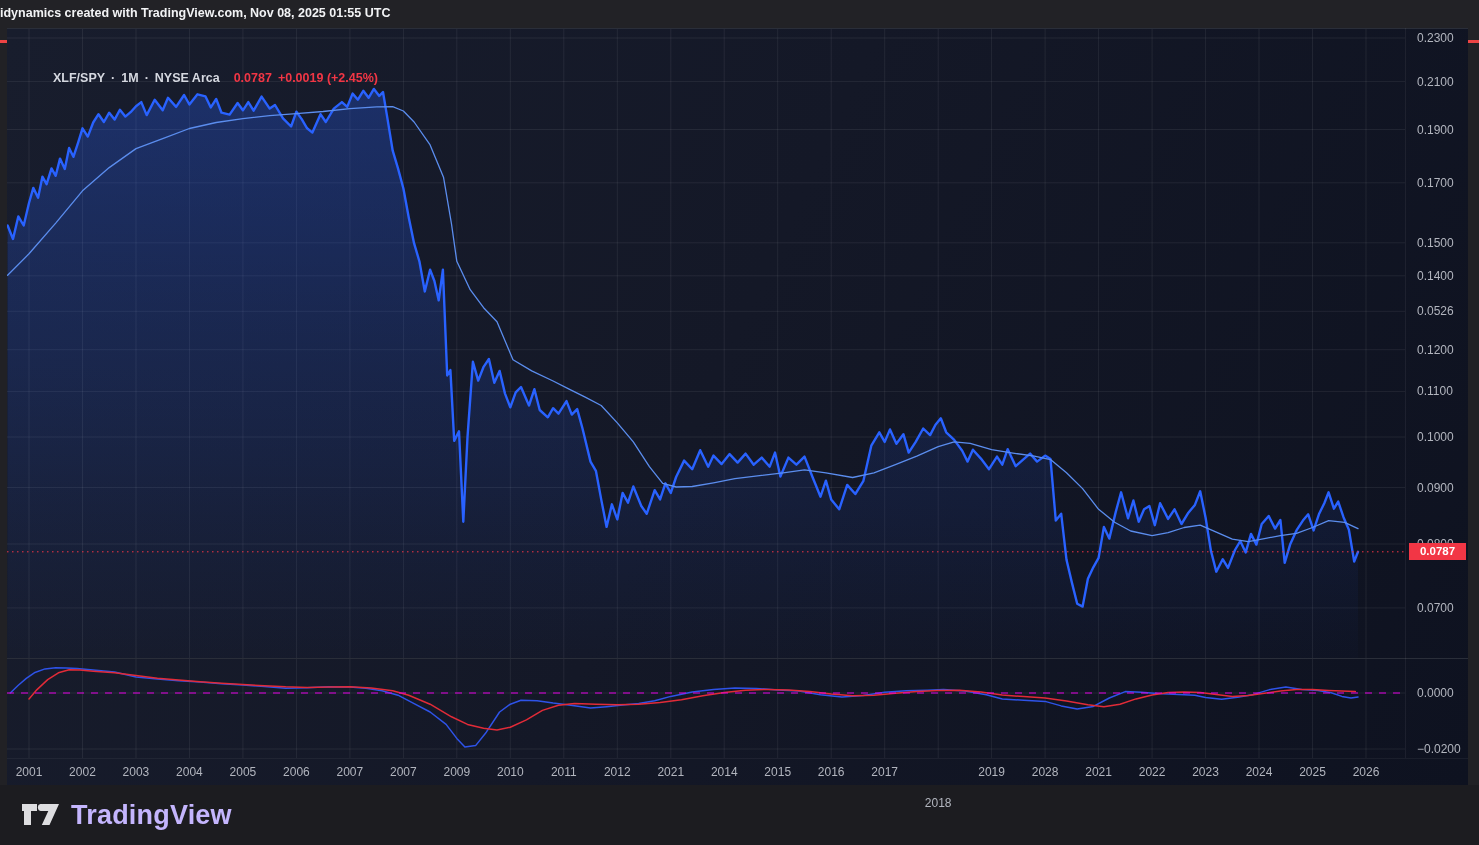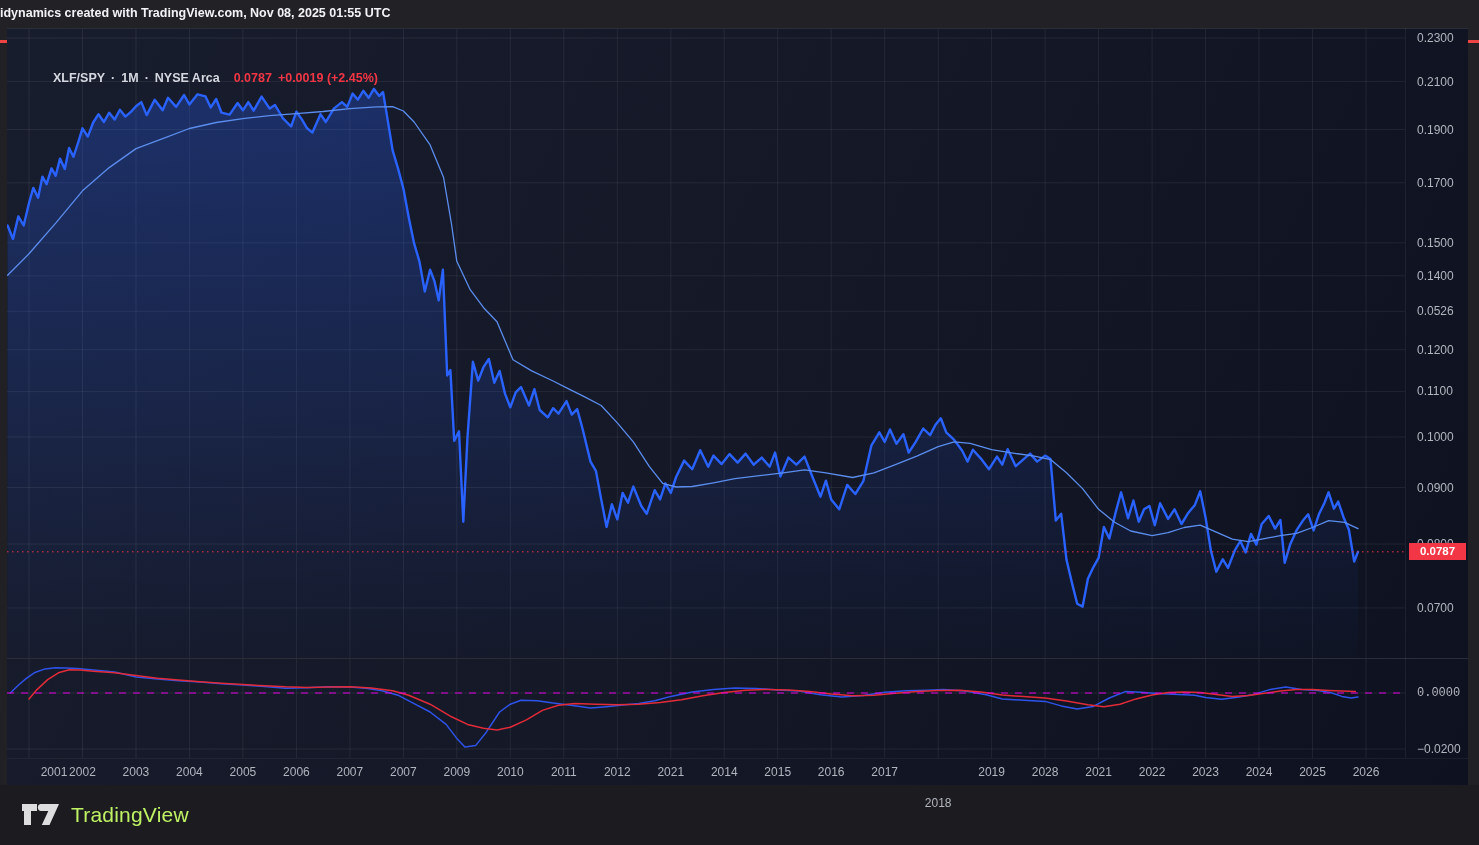--- a/index.html
+++ b/index.html
@@ -33,21 +33,21 @@
   .price-label{left:1410px}
   .price-badge{
     position:absolute;left:1402px;width:57px;height:17px;z-index:6;
     background:#f23645;color:#ffffff;font-size:11.5px;font-weight:700;
     text-align:center;line-height:17px;
   }
   .footer{
     position:absolute;left:0;top:785px;width:1479px;height:60px;box-sizing:border-box;
     background:#1c1c20;display:flex;align-items:center;gap:11px;padding-left:22px;
   }
-  .brand{color:#bef264;font-size:21px;font-weight:400;letter-spacing:.2px}
+  .brand{color:#c4b5fd;font-size:27px;font-weight:700;letter-spacing:.2px}
   .logo-mark{display:block}
 </style>
 </head>
 <body>
 
 <div class="header">
   <span>idynamics created with TradingView.com, Nov 08, 2025 01:55 UTC</span>
 </div>
 
 <div class="chart-wrap">
@@ -130,23 +130,23 @@
       <span class="axis-label price-label" style="top: 147.823px;">0.1700</span>
       <span class="axis-label price-label" style="top: 207.788px;">0.1500</span>
       <span class="axis-label price-label" style="top: 240.843px;">0.1400</span>
       <span class="axis-label price-label" style="top: 276.348px;">0.0526</span>
       <span class="axis-label price-label" style="top: 314.697px;">0.1200</span>
       <span class="axis-label price-label" style="top: 356.384px;">0.1100</span>
       <span class="axis-label price-label" style="top: 402.047px;">0.1000</span>
       <span class="axis-label price-label" style="top: 452.525px;">0.0900</span>
       <span class="axis-label price-label" style="top: 508.955px;">0.0800</span>
       <span class="axis-label price-label" style="top: 572.93px;">0.0700</span>
-      <span class="axis-label price-label" style="top: 658px; font-family: Liberation Mono, monospace;">0.0000</span>
+      <span class="axis-label price-label" style="top: 658px;">0.0000</span>
       <span class="axis-label price-label" style="top: 714px;">−0.0200</span>
-      <span class="axis-label year-label" style="left: 22px; margin-left: 25px;">2001</span>
+      <span class="axis-label year-label" style="left: 22px;">2001</span>
       <span class="axis-label year-label" style="left: 75.48px;">2002</span>
       <span class="axis-label year-label" style="left: 128.96px;">2003</span>
       <span class="axis-label year-label" style="left: 182.44px;">2004</span>
       <span class="axis-label year-label" style="left: 235.92px;">2005</span>
       <span class="axis-label year-label" style="left: 289.4px;">2006</span>
       <span class="axis-label year-label" style="left: 342.88px;">2007</span>
       <span class="axis-label year-label" style="left: 396.36px;">2007</span>
       <span class="axis-label year-label" style="left: 449.84px;">2009</span>
       <span class="axis-label year-label" style="left: 503.32px;">2010</span>
       <span class="axis-label year-label" style="left: 556.8px;">2011</span>

